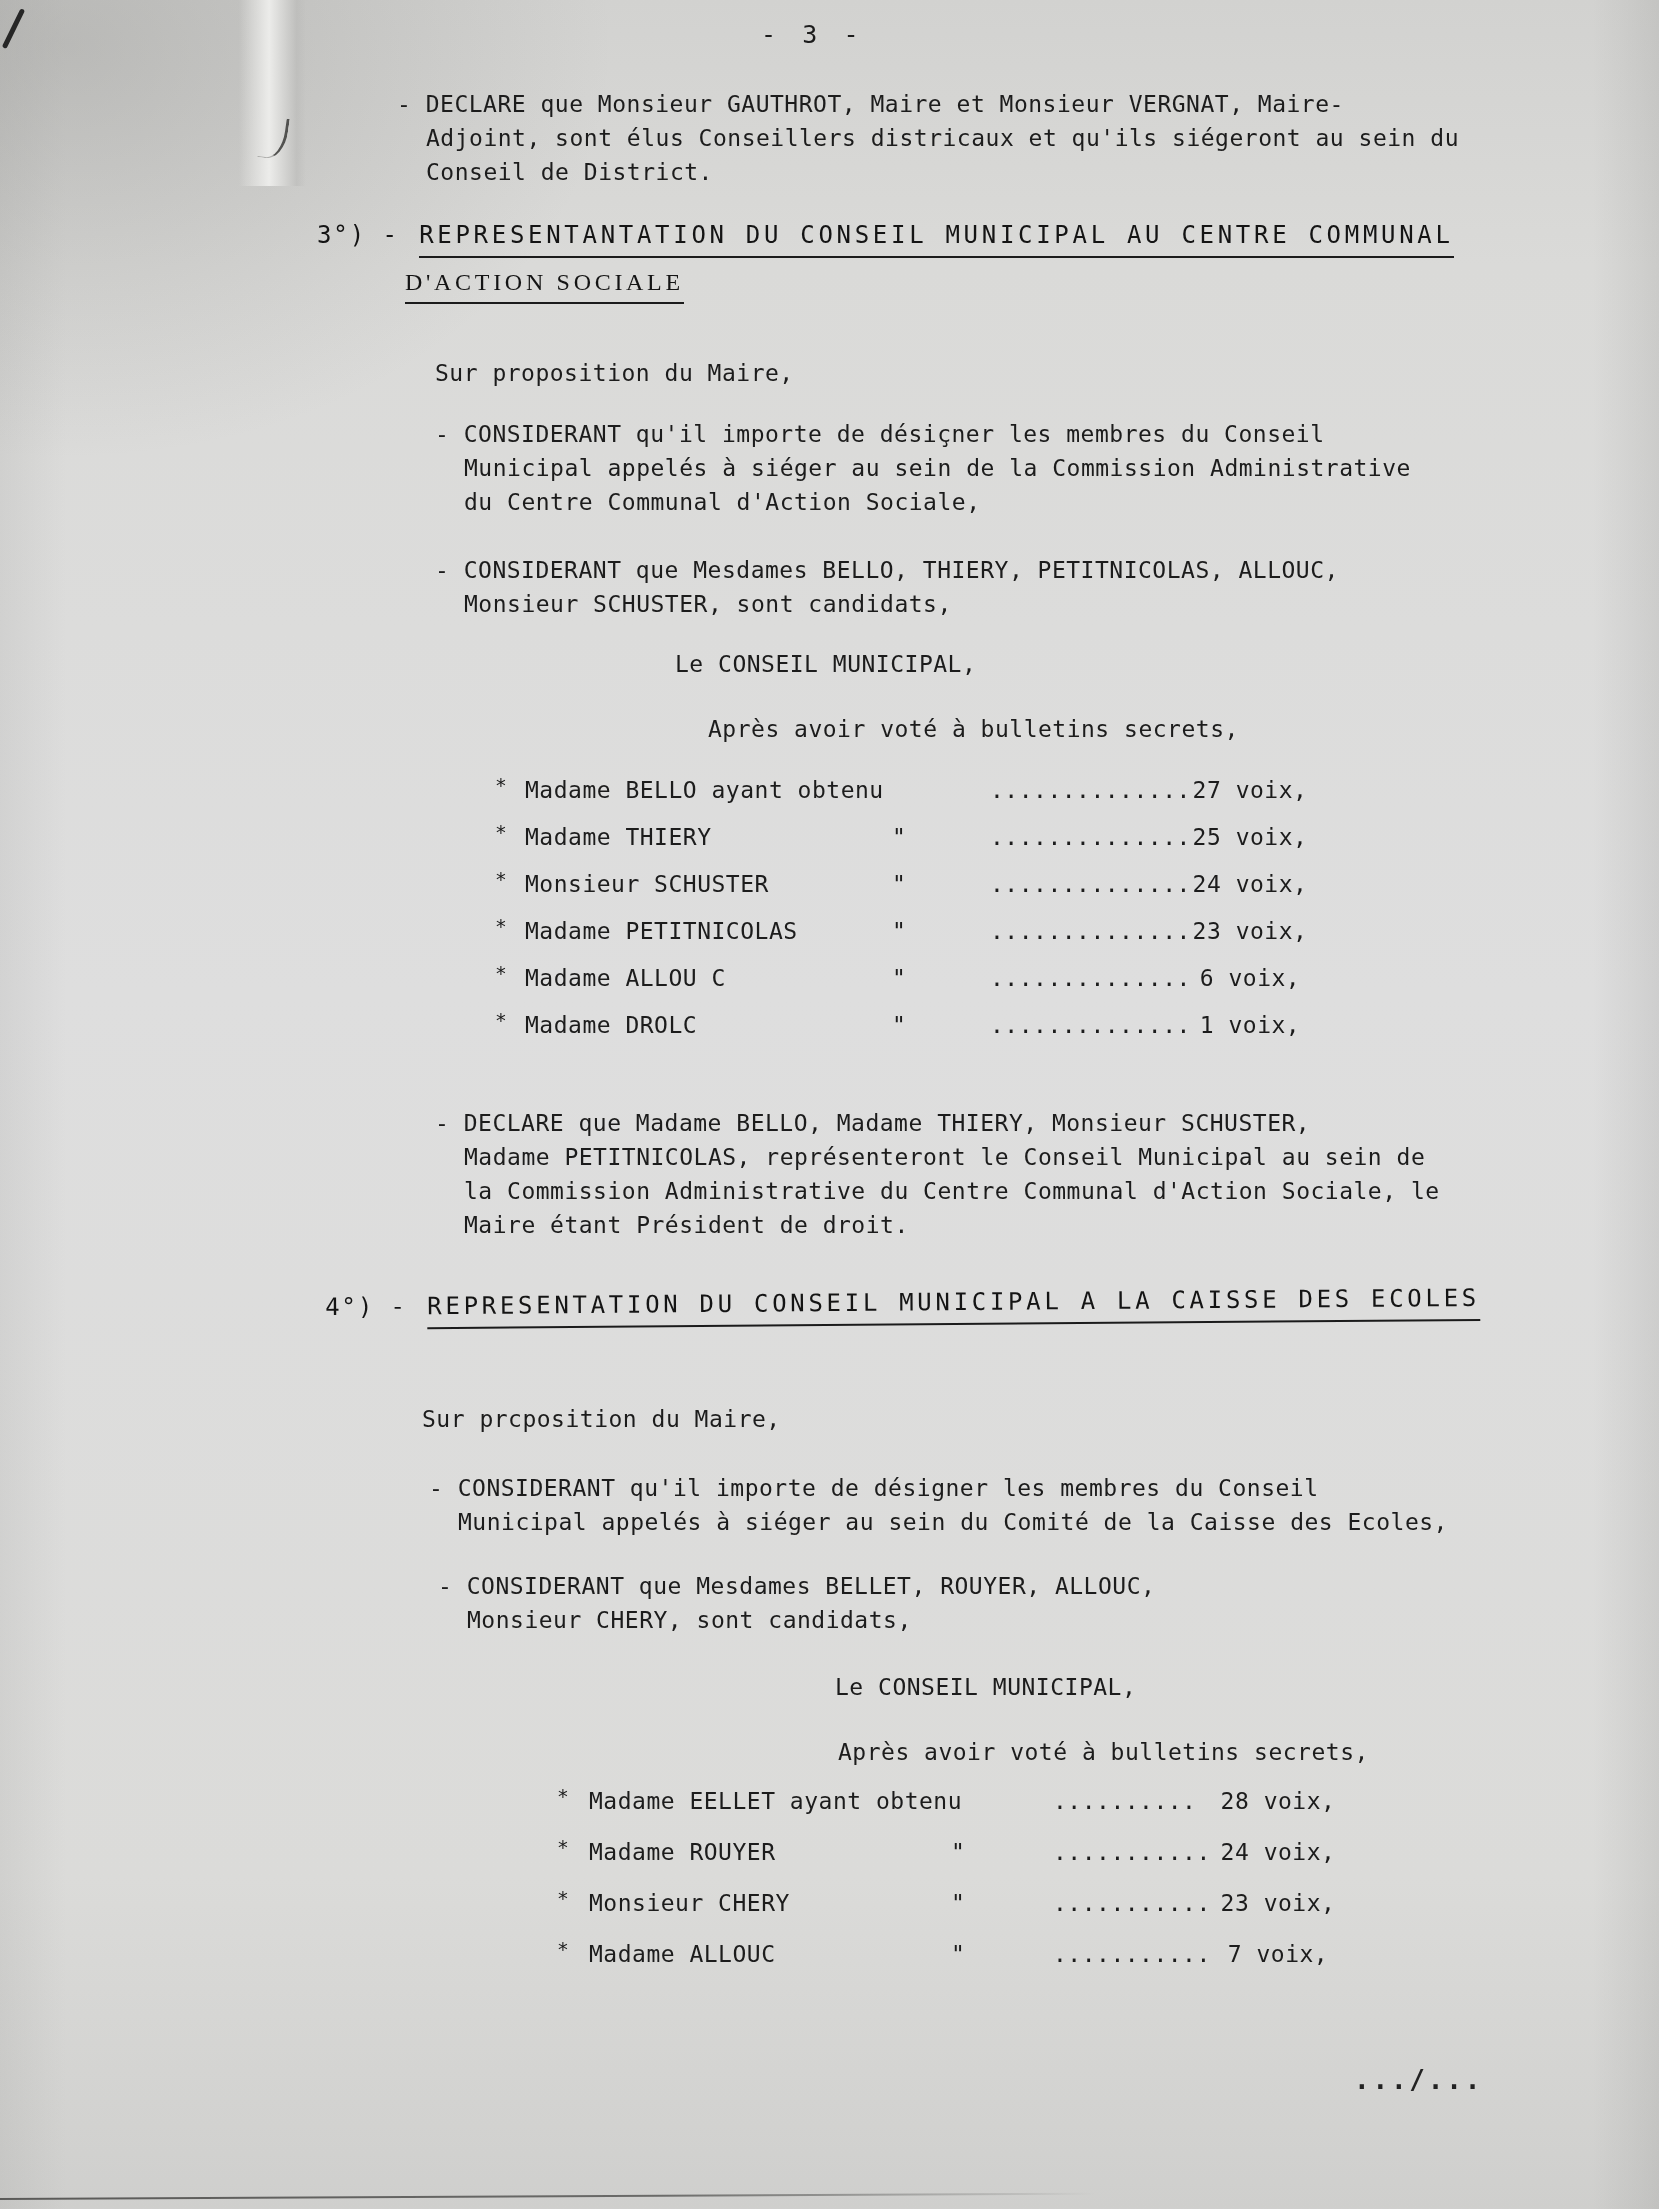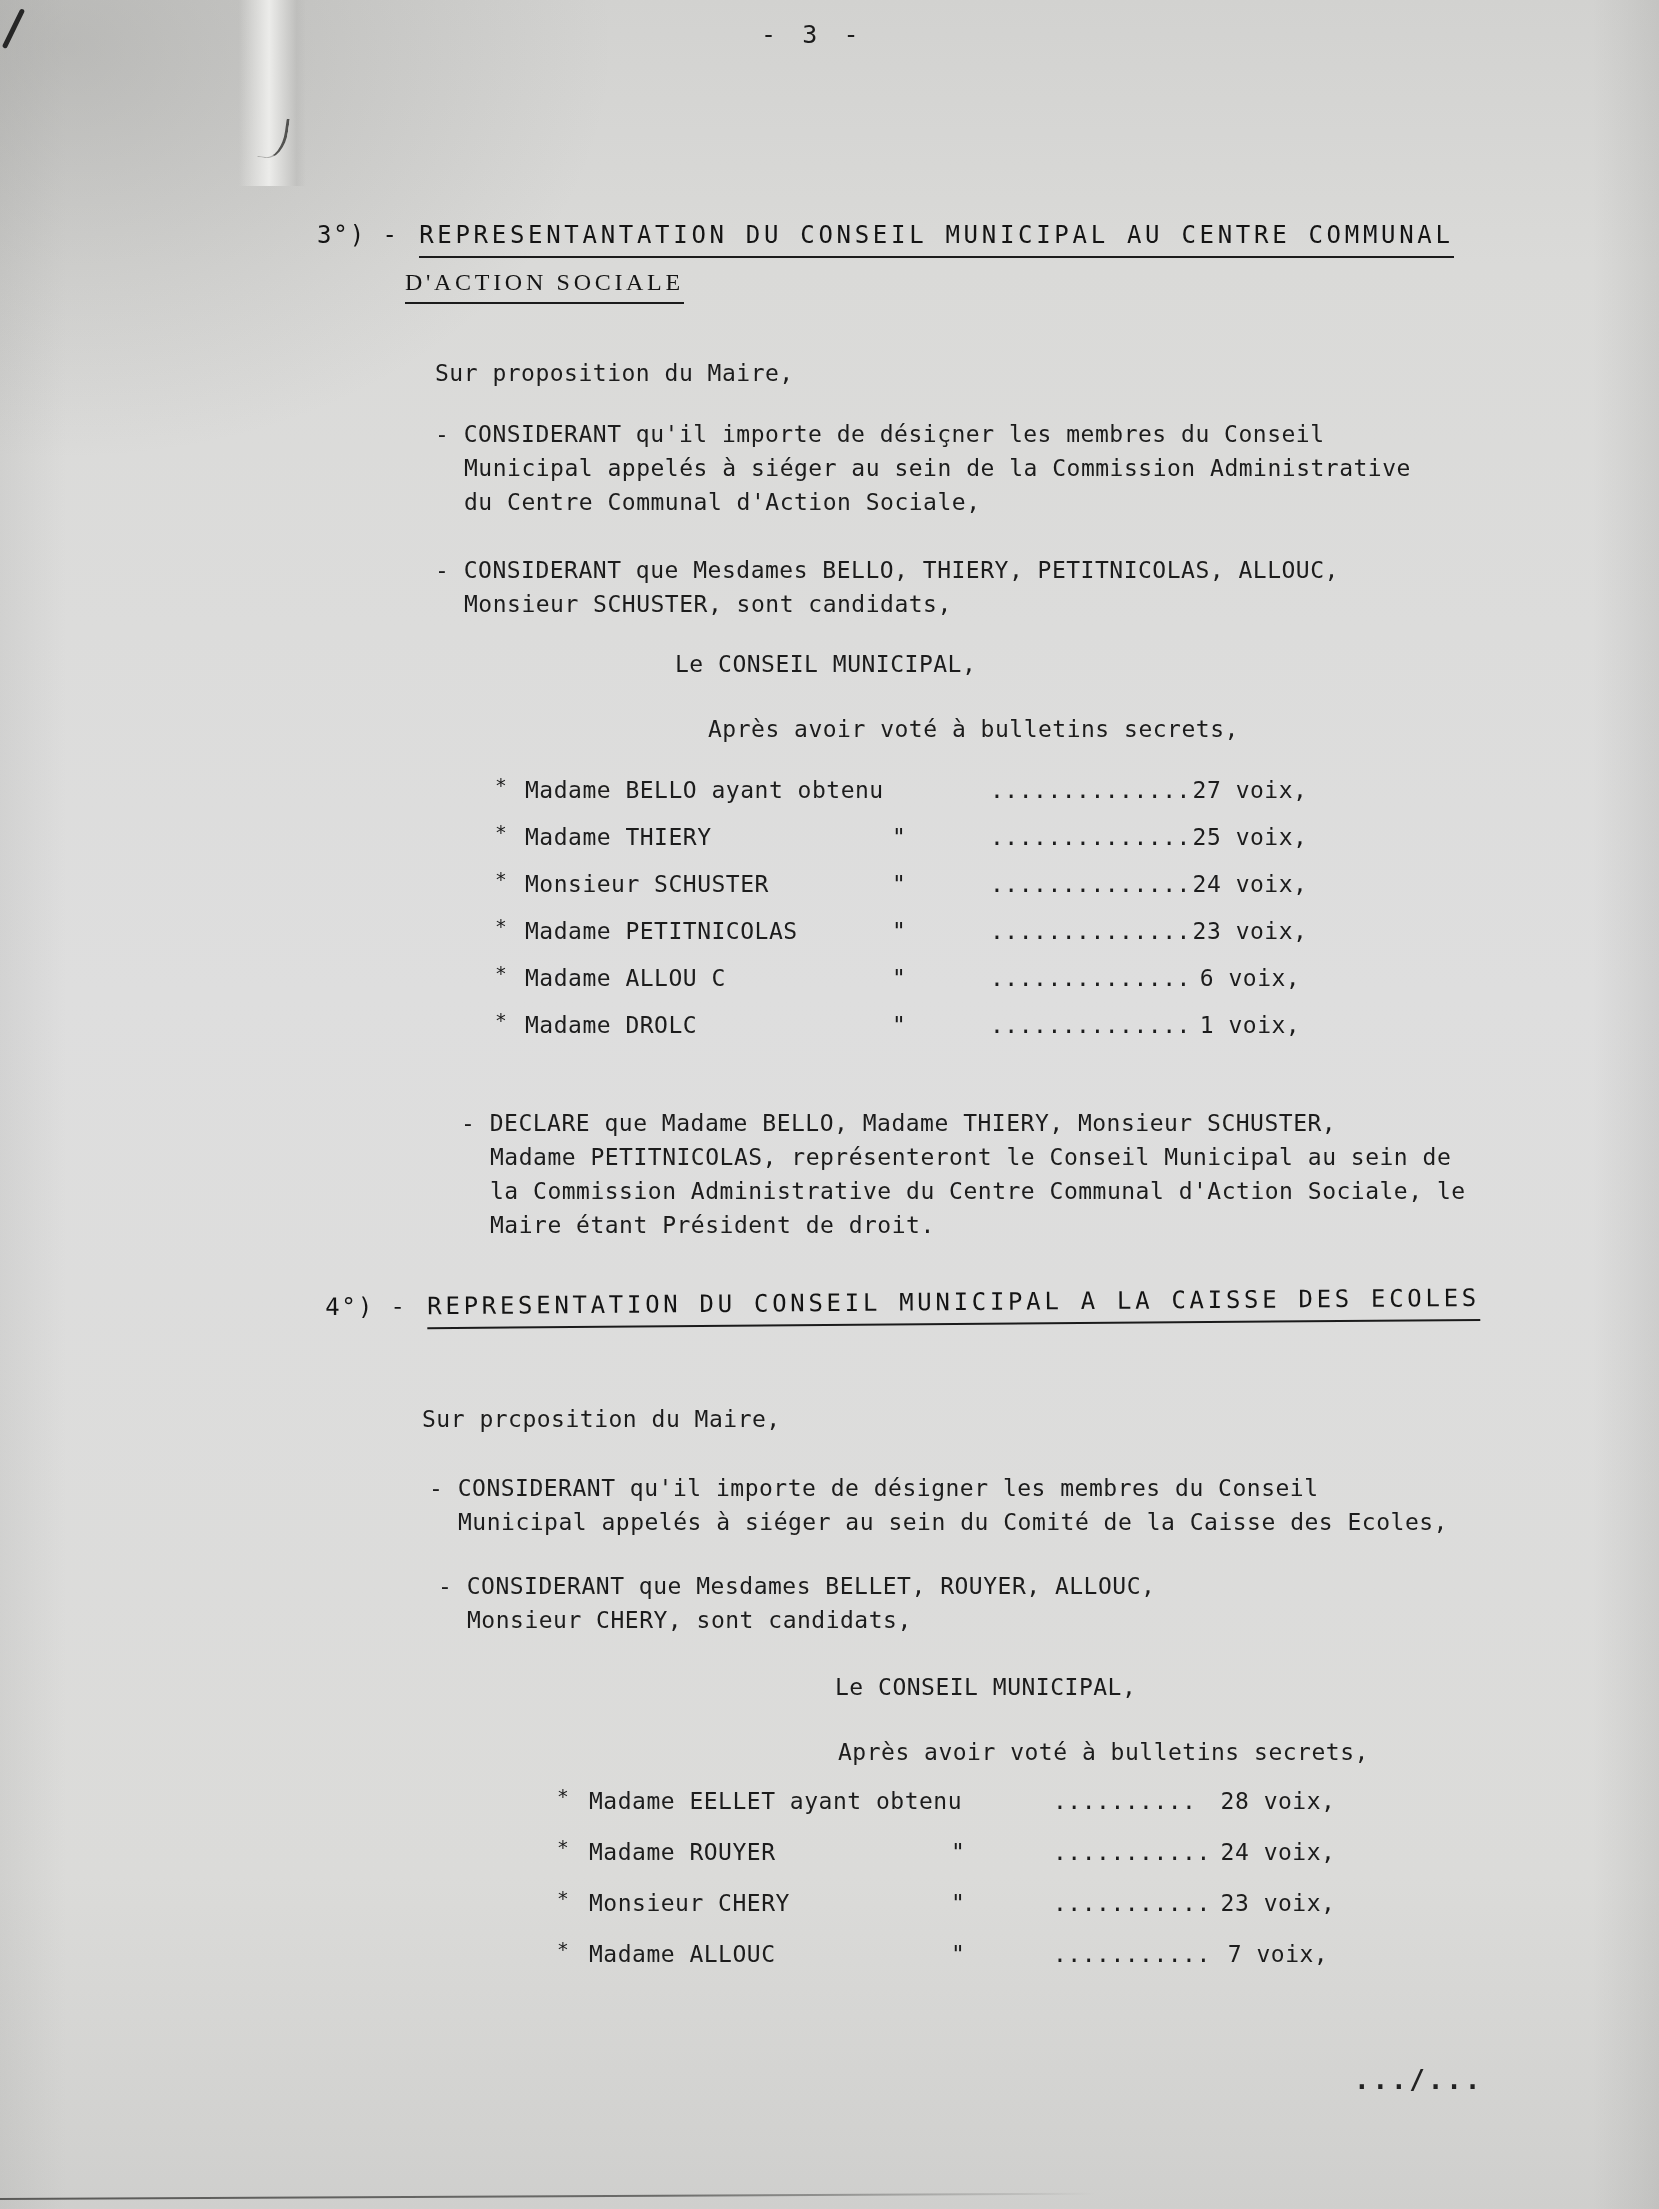--- a/index.html
+++ b/index.html
@@ -44,20 +44,23 @@
 <body>
 
 <div class="page">
 
   <div class="abs fold-band" style="left:239px;top:0px"></div>
   <div class="abs mark-stroke" style="left:11px;top:7.4px"></div>
   <div class="abs mark-curl" style="left:260px;top:117px"></div>
 
   <div class="abs pagenum" style="left:761px;top:20.4px">- 3 -</div>
 
+  <div class="abs para hang" style="left:397px;top:87px;width:1039px">- DECLARE que Monsieur GAUTHROT, Maire et Monsieur VERGNAT, Maire-
+Adjoint, sont élus Conseillers districaux et qu'ils siégeront au sein du
+Conseil de District.</div>
 
   <div class="abs heading" style="left:317px;top:217px">
     <div class="h-line1">
       <span class="h-num">3°) -</span><span class="h-title">REPRESENTANTATION DU CONSEIL MUNICIPAL AU CENTRE COMMUNAL</span>
     </div>
     <div class="h-line2">
       <span class="h-title">D'ACTION SOCIALE</span>
     </div>
   </div>
 
@@ -112,21 +115,21 @@
     </div>
     <div class="vrow">
       <span class="v-star">*</span>
       <span class="v-name">Madame DROLC</span>
       <span class="v-quote">"</span>
       <span class="v-dots">.................</span>
       <span class="v-res">1 voix,</span>
     </div>
   </div>
 
-  <div class="abs para hang" style="left:461px;top:1106px;width:1020px">- DECLARE que Madame BELLO, Madame THIERY, Monsieur SCHUSTER,
+  <div class="abs para hang" style="left:435px;top:1106px;width:1020px">- DECLARE que Madame BELLO, Madame THIERY, Monsieur SCHUSTER,
 Madame PETITNICOLAS, représenteront le Conseil Municipal au sein de
 la Commission Administrative du Centre Communal d'Action Sociale, le
 Maire étant Président de droit.</div>
 
   <div class="abs heading tilt" style="left:325px;top:1289px">
     <div class="h-line1">
       <span class="h-num">4°) -</span><span class="h-title">REPRESENTATION DU CONSEIL MUNICIPAL A LA CAISSE DES ECOLES</span>
     </div>
   </div>
 

